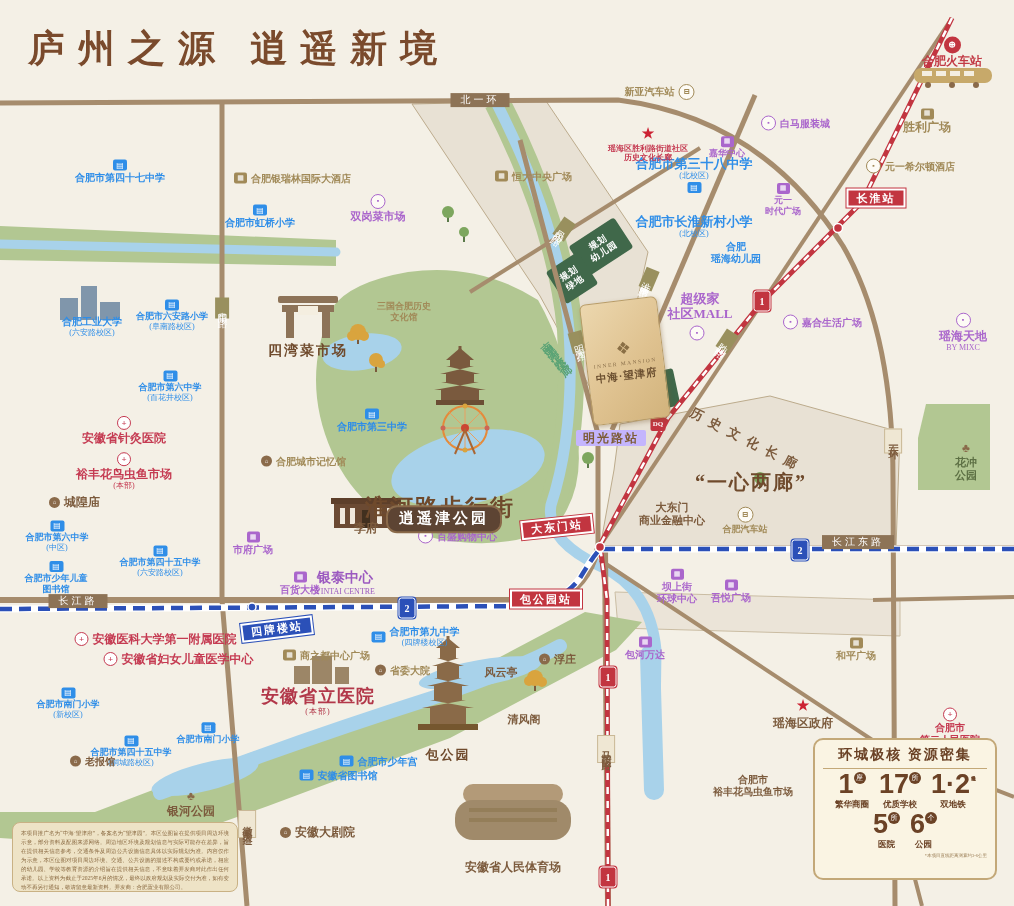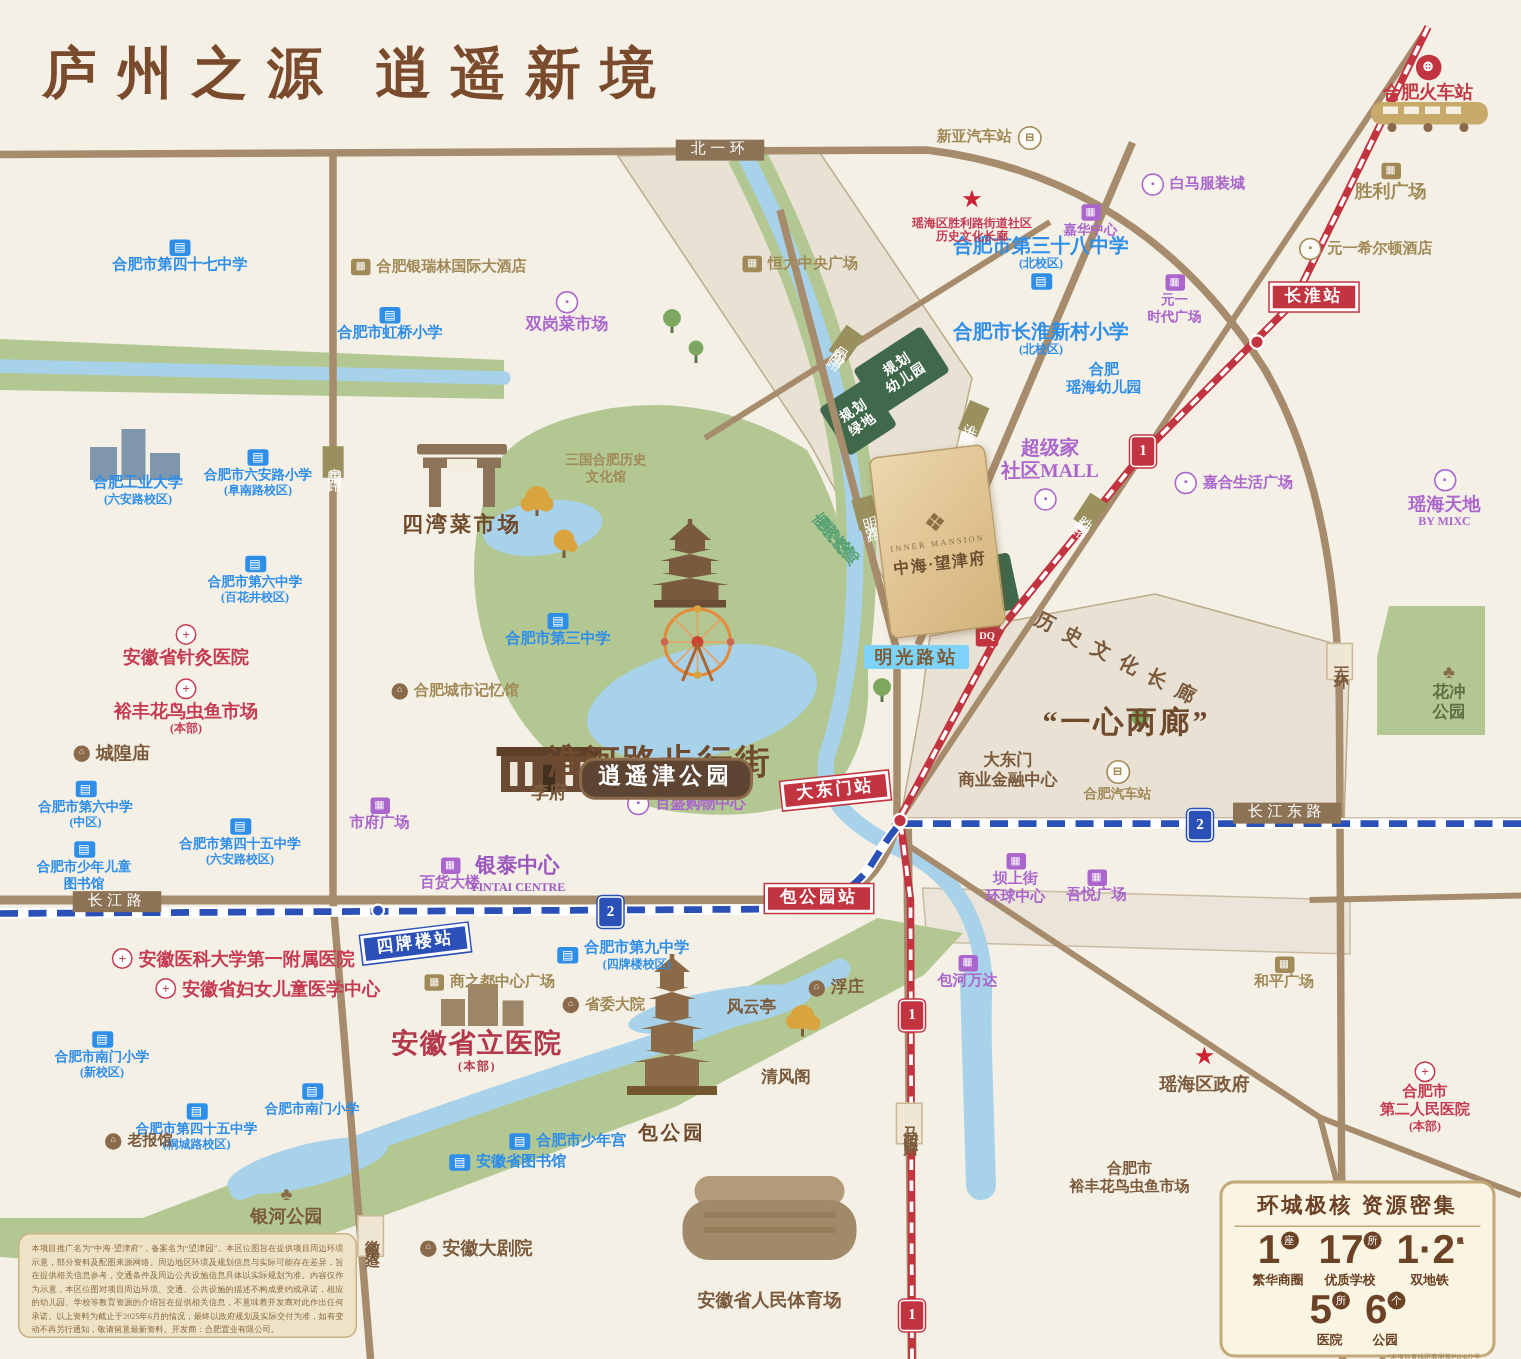--- a/index.html
+++ b/index.html
@@ -4,21 +4,21 @@
 <style>
   html,body{margin:0;padding:0}
   body{width:1014px;height:906px;position:relative;overflow:hidden;background:#f4f0e6;
        font-family:"Liberation Serif","DejaVu Serif",serif}
   #map{position:absolute;inset:0}
   #basemap{position:absolute;left:0;top:0}
   
   .lb{position:absolute;display:flex;flex-direction:column;align-items:center;
       text-align:center;white-space:nowrap;line-height:1.18;font-weight:bold;font-size:10px;z-index:5}
   .lb.row{flex-direction:row;gap:3px;align-items:center}
-  .lb .tx .sm{font-size:8px;font-weight:bold}
+  .lb .tx .sm{font-size:8px;font-weight:normal}
   .spread{letter-spacing:8px}
   
   .c-sch{color:#2f8ee8}
   .c-hos{color:#c53b52}
   .c-pur{color:#aa66cc}
   .c-purB{color:#9b59c0;font-size:14px}
   .c-gld{color:#a18a58}
   .c-brn{color:#7c5b3d}
   .c-brnB{color:#6f4a2c;font-size:14px;letter-spacing:2px}
   .c-redB{color:#b2384a;font-size:18px;letter-spacing:1px}
@@ -27,21 +27,21 @@
   .c-grnD{color:#5d7044;font-size:11px}
   .c-wht{color:#fff;font-size:9px;letter-spacing:1px}
   .c-mb{}
   
   .c-rd{background:#8d7356;color:#fff;font-size:10px;padding:1px 10px;letter-spacing:3px;font-weight:normal}
   .c-rdt{background:#efe7d3;color:#7c5b3d;font-size:10px;padding:7px 2px;letter-spacing:3px;
          writing-mode:vertical-rl;border:1px solid #c9b896}
   .c-rdo{background:#99905e;color:#fff;font-size:10px;padding:6px 1px;letter-spacing:3px;writing-mode:vertical-rl;font-weight:normal}
   .c-stR{background:#c23540;color:#fff;font-size:11px;padding:1px 8px;letter-spacing:2px;box-shadow:0 0 0 2px #fff,0 0 0 3px #c23540}
   .c-stB{background:#2b50b8;color:#fff;font-size:11px;padding:1px 8px;letter-spacing:2px;box-shadow:0 0 0 2px #fff,0 0 0 3px #2b50b8}
-  .c-stT{background:#7dd3fc;color:#7c5b35;font-size:12px;padding:1px 7px;letter-spacing:2px;border-radius:2px}
+  .c-stT{background:#c4b5fd;color:#7c5b35;font-size:12px;padding:1px 7px;letter-spacing:2px;border-radius:2px}
   .c-badge{background:#5d4433;color:#fff;font-size:15px;padding:3px 11px;border-radius:9px;
            letter-spacing:3px;box-shadow:0 0 0 2px #8a6a4a}
   
   .ic{display:inline-flex;align-items:center;justify-content:center;flex:none;margin:1px}
   .i-sch{width:14px;height:11px;border-radius:2px;background:#2f8ee8;color:#fff;font-size:8px}
   .i-hos{width:12px;height:12px;border-radius:50%;background:#fff;border:1.5px solid #c53b52;color:#c53b52;font-size:9px;font-weight:bold;line-height:1}
   .i-star{color:#cc2233;font-size:14px}
   .i-pur{width:13px;height:11px;border-radius:2px;background:#aa66cc;color:#fff;font-size:7px}
   .i-purO{width:13px;height:13px;border-radius:50%;border:1px solid #aa66cc;color:#aa66cc;background:#fdfbf5;font-size:7px}
   .i-gld{width:13px;height:11px;border-radius:2px;background:#a18a58;color:#fff;font-size:7px}
@@ -60,21 +60,21 @@
   
   .project{position:absolute;left:586px;top:300px;width:76px;height:120px;z-index:6;
            transform:rotate(-7deg);border-radius:6px;border:1px solid #b99c66;
            background:linear-gradient(135deg,#ecd7ae,#dfc290 55%,#d2b37c);
            display:flex;flex-direction:column;align-items:center;justify-content:center;gap:3px;
            box-shadow:1px 2px 4px rgba(120,90,50,.35)}
   .pj-logo{color:#8a6f45;font-size:17px;line-height:1}
   .pj-en{font-size:5.5px;letter-spacing:1.5px;color:#8a6f4a}
   .pj-cn{font-size:10.5px;font-weight:bold;color:#6b4f30;letter-spacing:1px}
   
-  .stats{position:absolute;left:813px;top:787px;width:184px;height:118px;z-index:9;
+  .stats{position:absolute;left:813px;top:738px;width:184px;height:142px;z-index:9;
          background:#faf4e3;border:2px solid #c3a878;border-radius:10px;padding:6px 8px 4px;
          box-sizing:border-box;color:#6b4226}
   .stats-title{text-align:center;font-size:14px;font-weight:bold;letter-spacing:2px;
                border-bottom:1px solid #c3a878;padding-bottom:4px}
   .stats-grid{display:flex;flex-wrap:wrap;justify-content:center;align-items:flex-end;padding-top:2px}
   .stat{display:flex;flex-direction:column;align-items:center;margin:0 5px}
   .stat .numrow{display:flex;align-items:flex-start}
   .stat .num{font-size:27px;font-weight:bold;line-height:1;font-family:"Liberation Sans","DejaVu Sans",sans-serif}
   .stat .circ{display:inline-flex;align-items:center;justify-content:center;width:12px;height:12px;
               border-radius:50%;background:#6b4226;color:#fff;font-size:7px;margin-top:1px}

